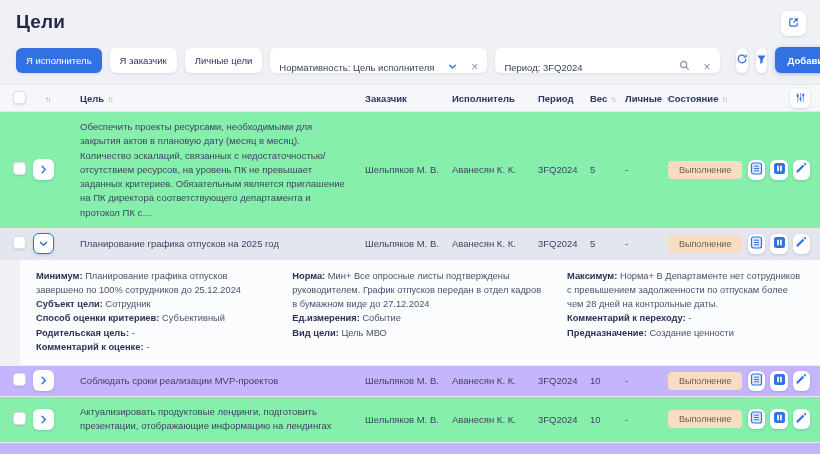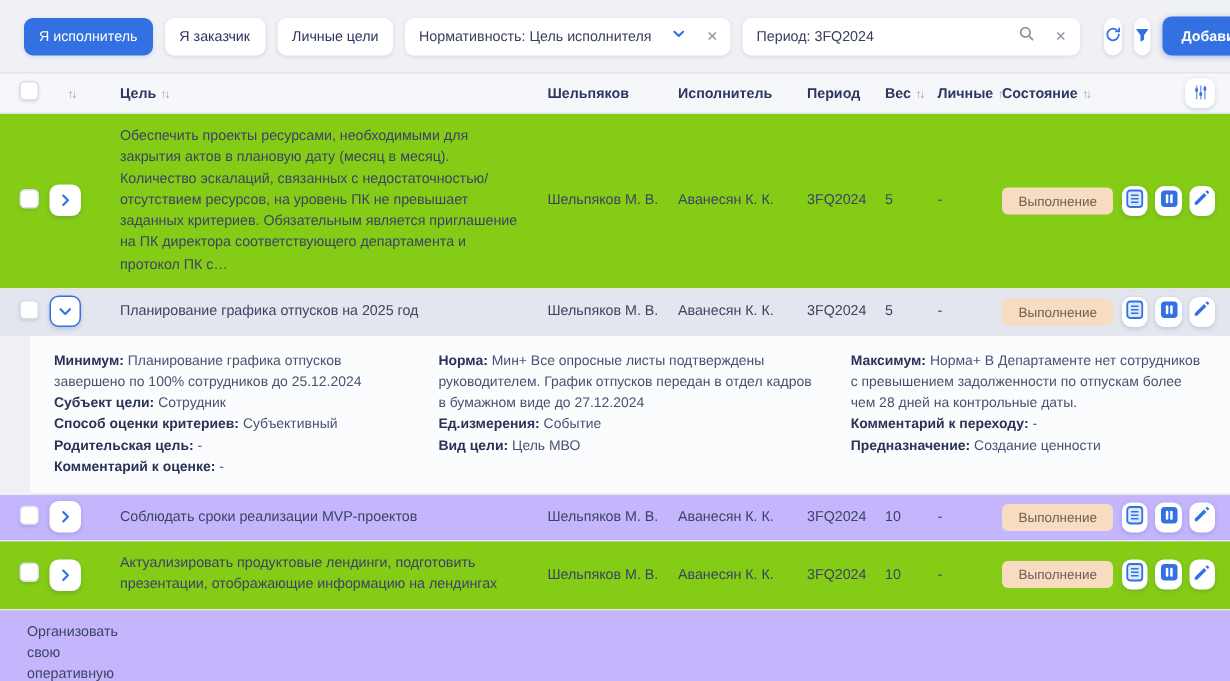--- a/index.html
+++ b/index.html
@@ -9,32 +9,32 @@
   
   .topbar { display: flex; justify-content: space-between; align-items: flex-start; padding: 11px 14px 0 16px; }
   .title { font-size: 19px; font-weight: bold; color: #1f2745; letter-spacing: .2px; }
   .icon-btn { background: #fff; border: none; border-radius: 7px; box-shadow: 0 1px 3px rgba(40,60,120,.16); display: flex; align-items: center; justify-content: center; cursor: pointer; padding: 0; }
   .export-btn { width: 25px; height: 25px; }
 
   
   .toolbar { display: flex; align-items: center; gap: 8px; padding: 11px 14px 0 16px; }
   .tab { height: 25px; padding: 0 10px; border-radius: 6px; background: #fff; border: none; box-shadow: 0 1px 3px rgba(40,60,120,.13); font-size: 9.5px; font-weight: normal; color: #2c3560; font-family: inherit; cursor: pointer; white-space: nowrap; }
   .tab.active { background: #3371e3; color: #fff; }
-  .chip { height: 25px; background: #fff; border-radius: 6px; box-shadow: 0 1px 3px rgba(40,60,120,.10); display: flex; align-items: center; gap: 14px; padding: 0 9px; font-size: 9.5px; color: #39415f; cursor: pointer; white-space: nowrap; }
+  .chip { height: 25px; background: #fff; border-radius: 6px; box-shadow: 0 1px 3px rgba(40,60,120,.10); display: flex; align-items: flex-end; gap: 14px; padding: 0 9px; font-size: 9.5px; color: #39415f; cursor: pointer; white-space: nowrap; }
   .chip .x { color: #8b93a7; font-size: 12px; line-height: 1; cursor: pointer; }
   .spacer { flex: 1; }
   .round-btn { width: 25px; height: 25px; border-radius: 8px; }
   .add-btn { height: 26px; padding: 0 13px; background: #3371e3; color: #fff; border: none; border-radius: 6px; font-weight: bold; font-size: 9.5px; font-family: Liberation Sans, sans-serif; box-shadow: 0 1px 4px rgba(40,80,180,.35); cursor: pointer; }
 
   
   .table { margin-top: 11px; }
   .grid { display: grid; grid-template-columns: 30px 32px 1fr 87px 86px 52px 35px 43px 80px 72px; align-items: center; }
   .thead { height: 28px; background: #f6f7fa; border-top: 1px solid #e3e5eb; border-bottom: 1px solid #e3e5eb; font-weight: bold; color: #2e3660; font-size: 9.5px; }
   .sort { font-size: 8px; color: #9aa2b6; letter-spacing: -1.5px; margin-left: 3px; font-weight: normal; }
-  .trow { border-bottom: 1px solid #e6e8ee; font-size: 9.5px; color: #3c4464; background: #84cc16; min-height: 30px; }
+  .trow { border-bottom: 1px solid #e6e8ee; font-size: 9.5px; color: #3c4464; background: #86efac; min-height: 30px; }
   .trow.stripe { background: #c4b5fd; }
   .trow.selected { background: #e3e6ee; }
   .c-goal { padding: 8px 12px 8px 18px; line-height: 1.5; }
   .c-pad { padding-right: 6px; }
   .badge { display: inline-block; background: #f8dcc2; color: #6c6152; border-radius: 4px; padding: 4px 11px; font-size: 9px; }
   .checkbox { width: 13px; height: 13px; border-radius: 3.5px; background: #fff; border: 1px solid #d9dde5; box-shadow: 0 1px 2px rgba(40,60,120,.14); display: inline-block; margin-left: 13px; cursor: pointer; }
   .expand-btn { width: 21px; height: 21px; border-radius: 6px; background: #fff; border: none; box-shadow: 0 1px 3px rgba(40,60,120,.20); display: flex; align-items: center; justify-content: center; cursor: pointer; margin-left: 3px; padding: 0; }
   .expand-btn.open { border: 1.5px solid #3371e3; }
   .c-actions { display: flex; gap: 5px; justify-content: flex-end; padding-right: 10px; }
   .action-btn { width: 20px; height: 20px; border-radius: 6px; background: #fff; box-shadow: 0 1px 3px rgba(40,60,120,.20); border: none; display: flex; align-items: center; justify-content: center; cursor: pointer; padding: 0; }
@@ -43,20 +43,31 @@
   
   .expanded { background: #fbfcfd; border-bottom: 1px solid #e6e8ee; display: grid; grid-template-columns: 1fr 1.08fr 1.02fr; gap: 0 24px; padding: 9px 16px 11px 16px; font-size: 9.3px; line-height: 1.52; color: #4a5170; margin-left: 20px; }
   .expanded p { margin: 0; }
   .expanded b { color: #2b3257; }
 </style>
 </head>
 <body>
 
 <div class="page">
 
+  <div class="topbar">
+    <div class="title">Цели</div>
+    <button class="icon-btn export-btn">
+      <span>
+        <svg width="13" height="13" viewBox="0 0 14 14">
+            <path d="M6 3H4.2C3.5 3 3 3.5 3 4.2v5.6C3 10.5 3.5 11 4.2 11h5.6c.7 0 1.2-.5 1.2-1.2V8" fill="none" stroke="#3371e3" stroke-width="1.3" stroke-linecap="round"></path>
+            <path d="M8.5 3H11v2.5M11 3 7.2 6.8" fill="none" stroke="#3371e3" stroke-width="1.3" stroke-linecap="round" stroke-linejoin="round"></path>
+          </svg>
+      </span>
+    </button>
+  </div>
 
   <div class="toolbar">
     <button class="tab active">Я исполнитель</button>
     <button class="tab">Я заказчик</button>
     <button class="tab">Личные цели</button>
 
     <div class="chip">
       <span>Нормативность: Цель исполнителя</span>
       <span>
         <svg width="9" height="9" viewBox="0 0 10 10">
@@ -97,21 +108,21 @@
     </button>
     <button class="add-btn">Добавить</button>
   </div>
 
   <div class="table">
 
     <div class="grid thead">
       <div><span class="checkbox" style="margin-left:13px"></span></div>
       <div style="text-align:center"><span class="sort">↑↓</span></div>
       <div style="padding-left:18px"><span>Цель</span><span class="sort">↑↓</span></div>
-      <div>Шельпяков</div>
+      <div>Заказчик</div>
       <div>Исполнитель</div>
       <div>Период</div>
       <div><span>Вес</span><span class="sort">↑↓</span></div>
       <div><span>Личные</span><span class="sort">↑↓</span></div>
       <div><span>Состояние</span><span class="sort">↑↓</span></div>
       <div>
         <button class="cols-btn">
           <span>
             <svg width="11" height="11" viewBox="0 0 12 12">
                 <path d="M3 1v10M6 1v10M9 1v10" stroke="#7aa6ee" stroke-width="1.1"></path>

